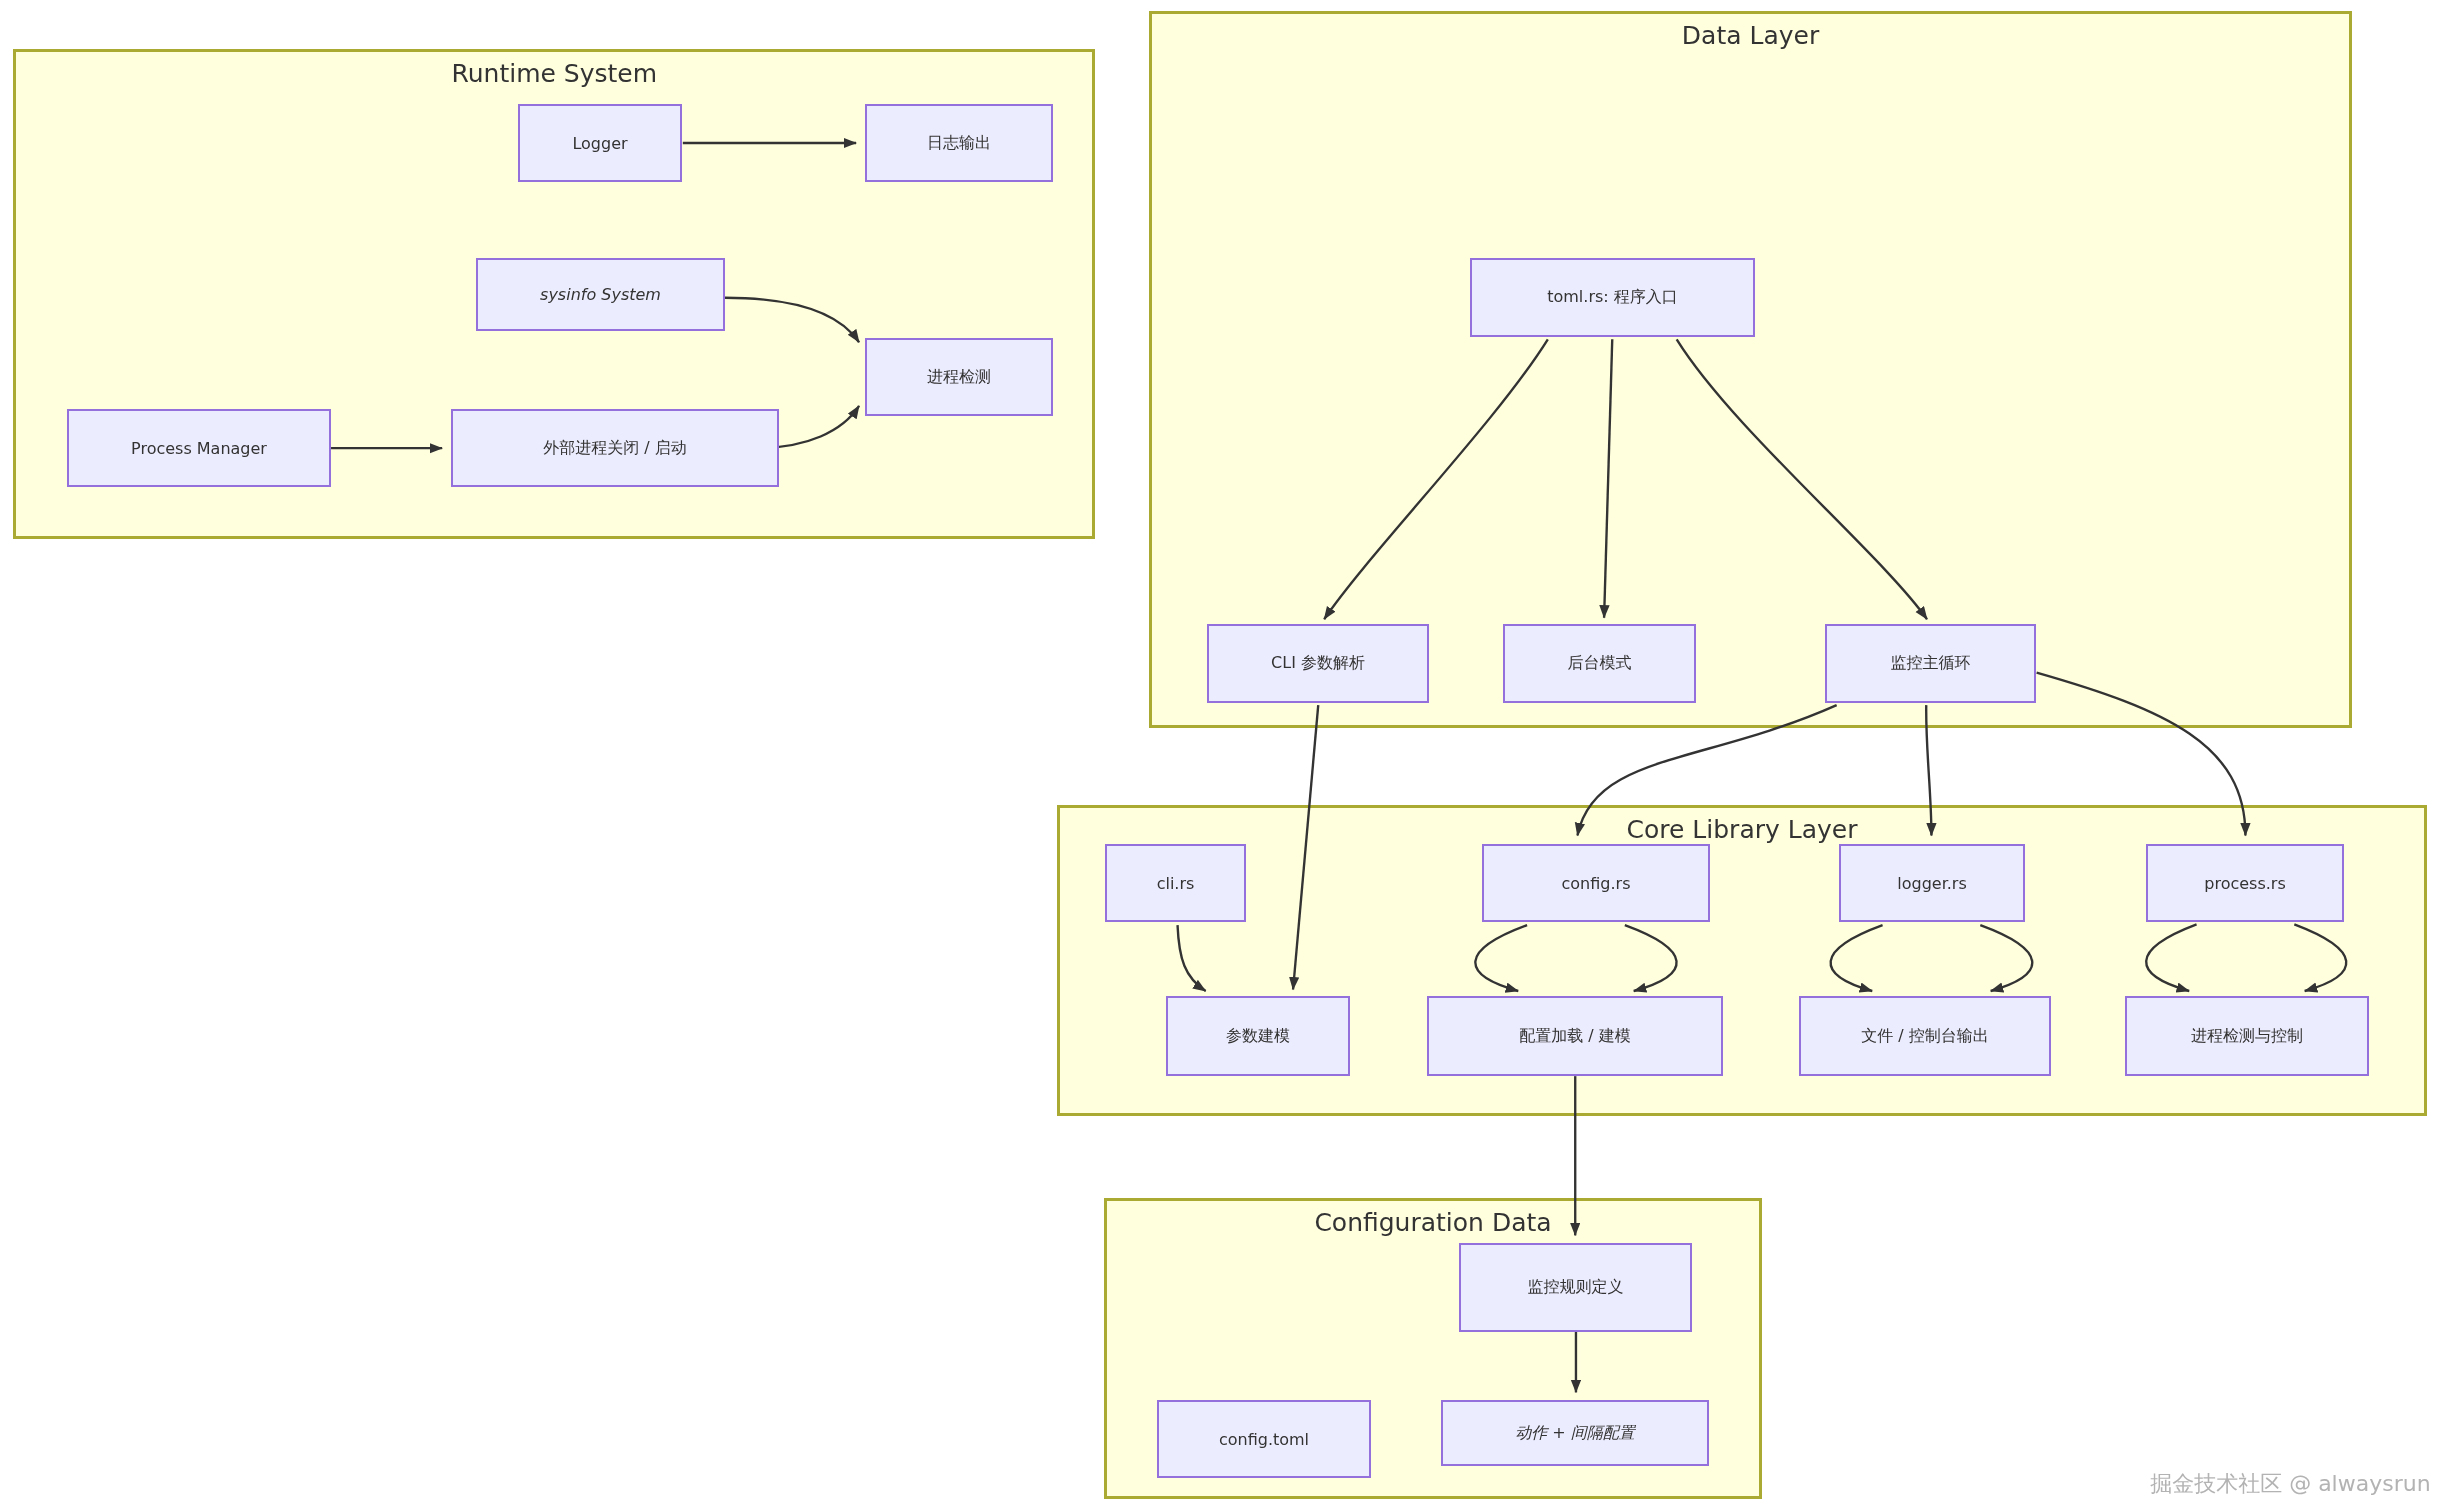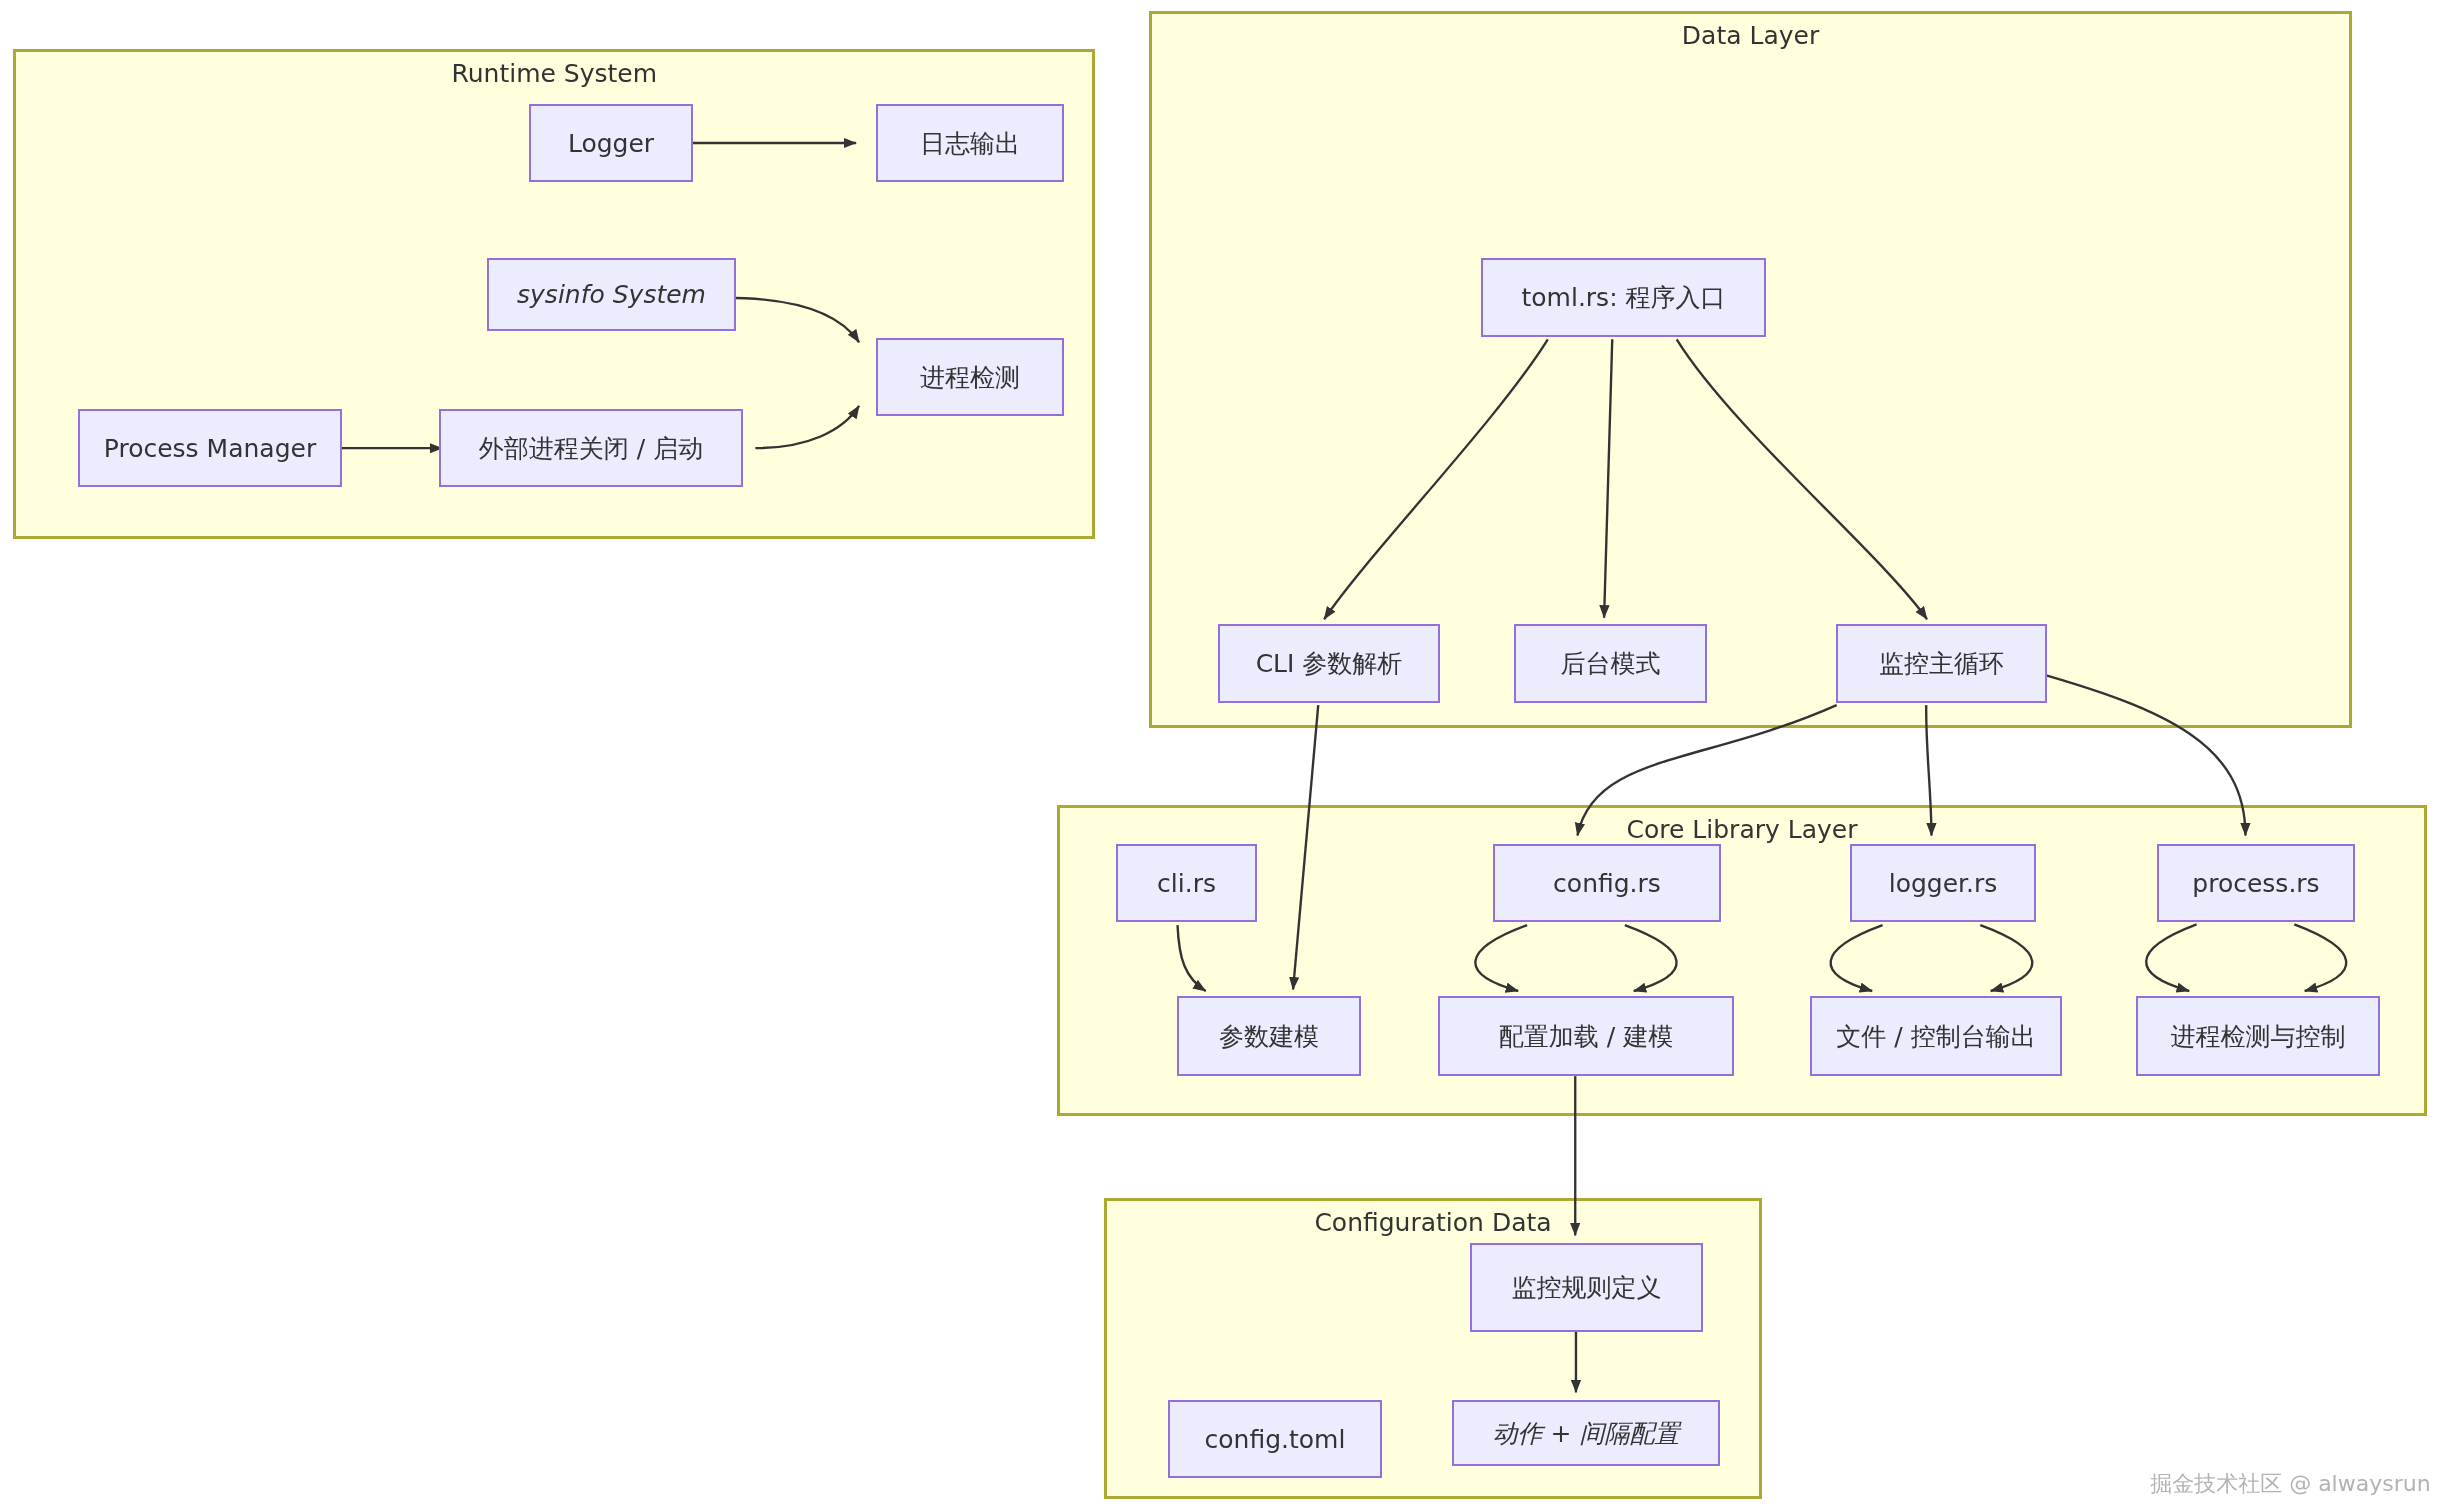--- a/index.html
+++ b/index.html
@@ -25,23 +25,22 @@
     box-sizing:border-box;z-index:1;
   }
   .cluster-title{
     position:absolute;top:7.4px;left:0;right:0;text-align:center;
     font-size:25px;color:var(--text);z-index:2;
   }
   .node{
     position:absolute;background:var(--node-fill);
     border:2.2px solid var(--node-border);
     box-sizing:border-box;display:flex;align-items:center;justify-content:center;
-    font-size:25px;color:var(--text);text-align:center;z-index:4;
+    font-size:16px;color:var(--text);text-align:center;z-index:4;
     white-space:nowrap;
-    margin-left:11px;
   }
   #edges{
     position:absolute;left:0;top:0;width:2438px;height:1508px;
     z-index:3;pointer-events:none;
   }
   #edges path.edge{stroke:var(--edge);stroke-width:3.2;fill:none;}
   .watermark{
     position:absolute;right:7.4px;bottom:9px;
     font-size:22px;color:var(--watermark);
     text-shadow:1.5px 1.5px 0 #ffffff;z-index:5;
@@ -112,21 +111,21 @@
   </div>
 
 <div class="node" style="left:865px;top:338px;width:188px;height:78px;">
     <span>进程检测</span>
   </div>
 
 <div class="node" style="left:67px;top:409px;width:264px;height:78px;">
     <span>Process Manager</span>
   </div>
 
-<div class="node" style="left:428px;top:409px;width:304px;height:78px;text-align:right;">
+<div class="node" style="left:451px;top:409px;width:328px;height:78px;text-align:right;">
     <span>外部进程关闭 / 启动</span>
   </div>
 
 <div class="node" style="left:1470px;top:258px;width:285px;height:79px;">
     <span>toml.rs: 程序入口</span>
   </div>
 
 <div class="node" style="left:1207px;top:624px;width:222px;height:79px;">
     <span>CLI 参数解析</span>
   </div>

